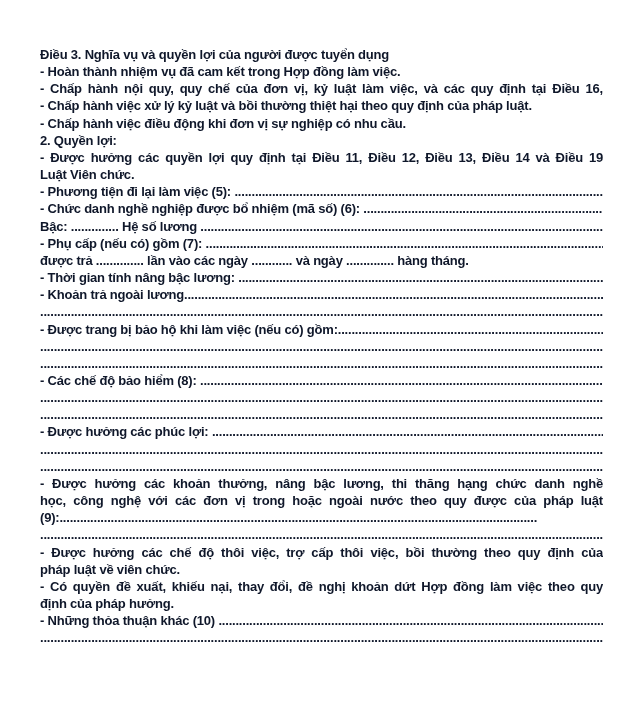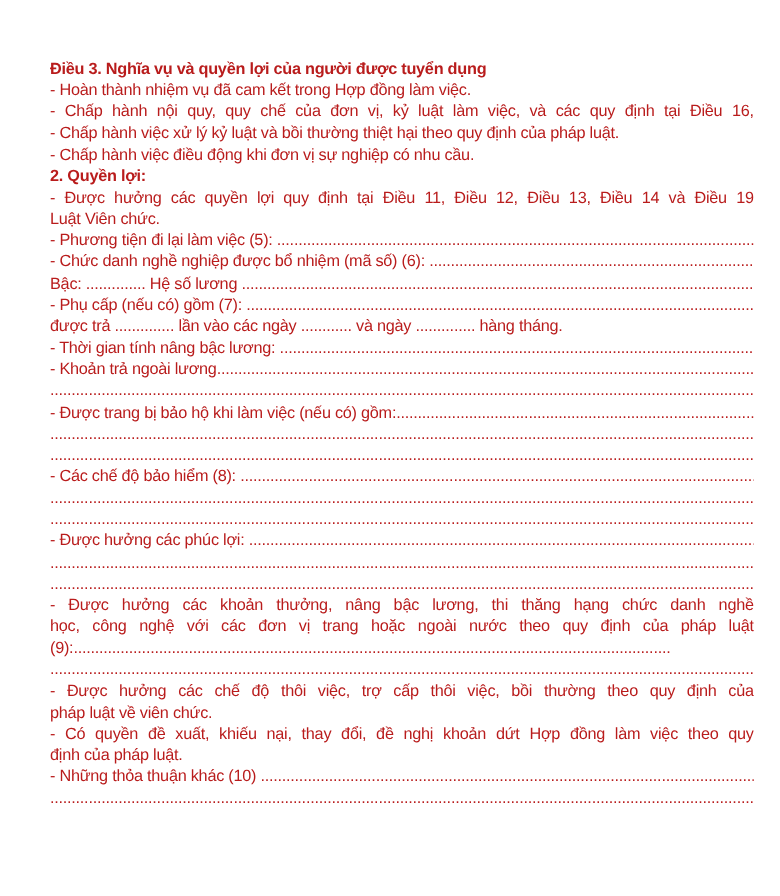--- a/index.html
+++ b/index.html
@@ -16,26 +16,27 @@
   }
   .doc {
     position: absolute;
     left: 40px;
     top: 46px;
     width: 563px;
     font-family: "Liberation Sans", "DejaVu Sans", sans-serif;
     font-size: 13px;
     line-height: 17.15px;
     letter-spacing: -0.2px;
-    color: #b91c1c;
+    color: #0f172a;
   }
   .line {
     white-space: nowrap;
     overflow: hidden;
     min-height: 17.15px;
+    font-weight: bold;
   }
   .line.heading {
     font-weight: bold;
   }
   .line.justify {
     white-space: normal;
     text-align: justify;
     text-align-last: justify;
     -moz-text-align-last: justify;
   }
@@ -68,23 +69,23 @@
       <div class="line dotline">- Được trang bị bảo hộ khi làm việc (nếu có) gồm:............................................................................................................................................</div>
       <div class="line dotline">..................................................................................................................................................................................</div>
       <div class="line dotline">..................................................................................................................................................................................</div>
       <div class="line dotline">- Các chế độ bảo hiểm (8): ............................................................................................................................................</div>
       <div class="line dotline">..................................................................................................................................................................................</div>
       <div class="line dotline">..................................................................................................................................................................................</div>
       <div class="line dotline">- Được hưởng các phúc lợi: ............................................................................................................................................</div>
       <div class="line dotline">..................................................................................................................................................................................</div>
       <div class="line dotline">..................................................................................................................................................................................</div>
       <div class="line justify">- Được hưởng các khoản thưởng, nâng bậc lương, thi thăng hạng chức danh nghề</div>
-      <div class="line justify">học, công nghệ với các đơn vị trang hoặc ngoài nước theo quy định của pháp luật</div>
+      <div class="line justify">học, công nghệ với các đơn vị trong hoặc ngoài nước theo quy được của pháp luật</div>
       <div class="line dotline">(9):............................................................................................................................................</div>
       <div class="line dotline">..................................................................................................................................................................................</div>
       <div class="line justify">- Được hưởng các chế độ thôi việc, trợ cấp thôi việc, bồi thường theo quy định của</div>
       <div class="line normal">pháp luật về viên chức.</div>
       <div class="line justify">- Có quyền đề xuất, khiếu nại, thay đổi, đề nghị khoản dứt Hợp đồng làm việc theo quy</div>
-      <div class="line normal">định của pháp luật.</div>
+      <div class="line normal">định của pháp hưởng.</div>
       <div class="line dotline">- Những thỏa thuận khác (10) ............................................................................................................................................</div>
       <div class="line dotline">..................................................................................................................................................................................</div>
     </div>
 </div>
 
 </body></html>

